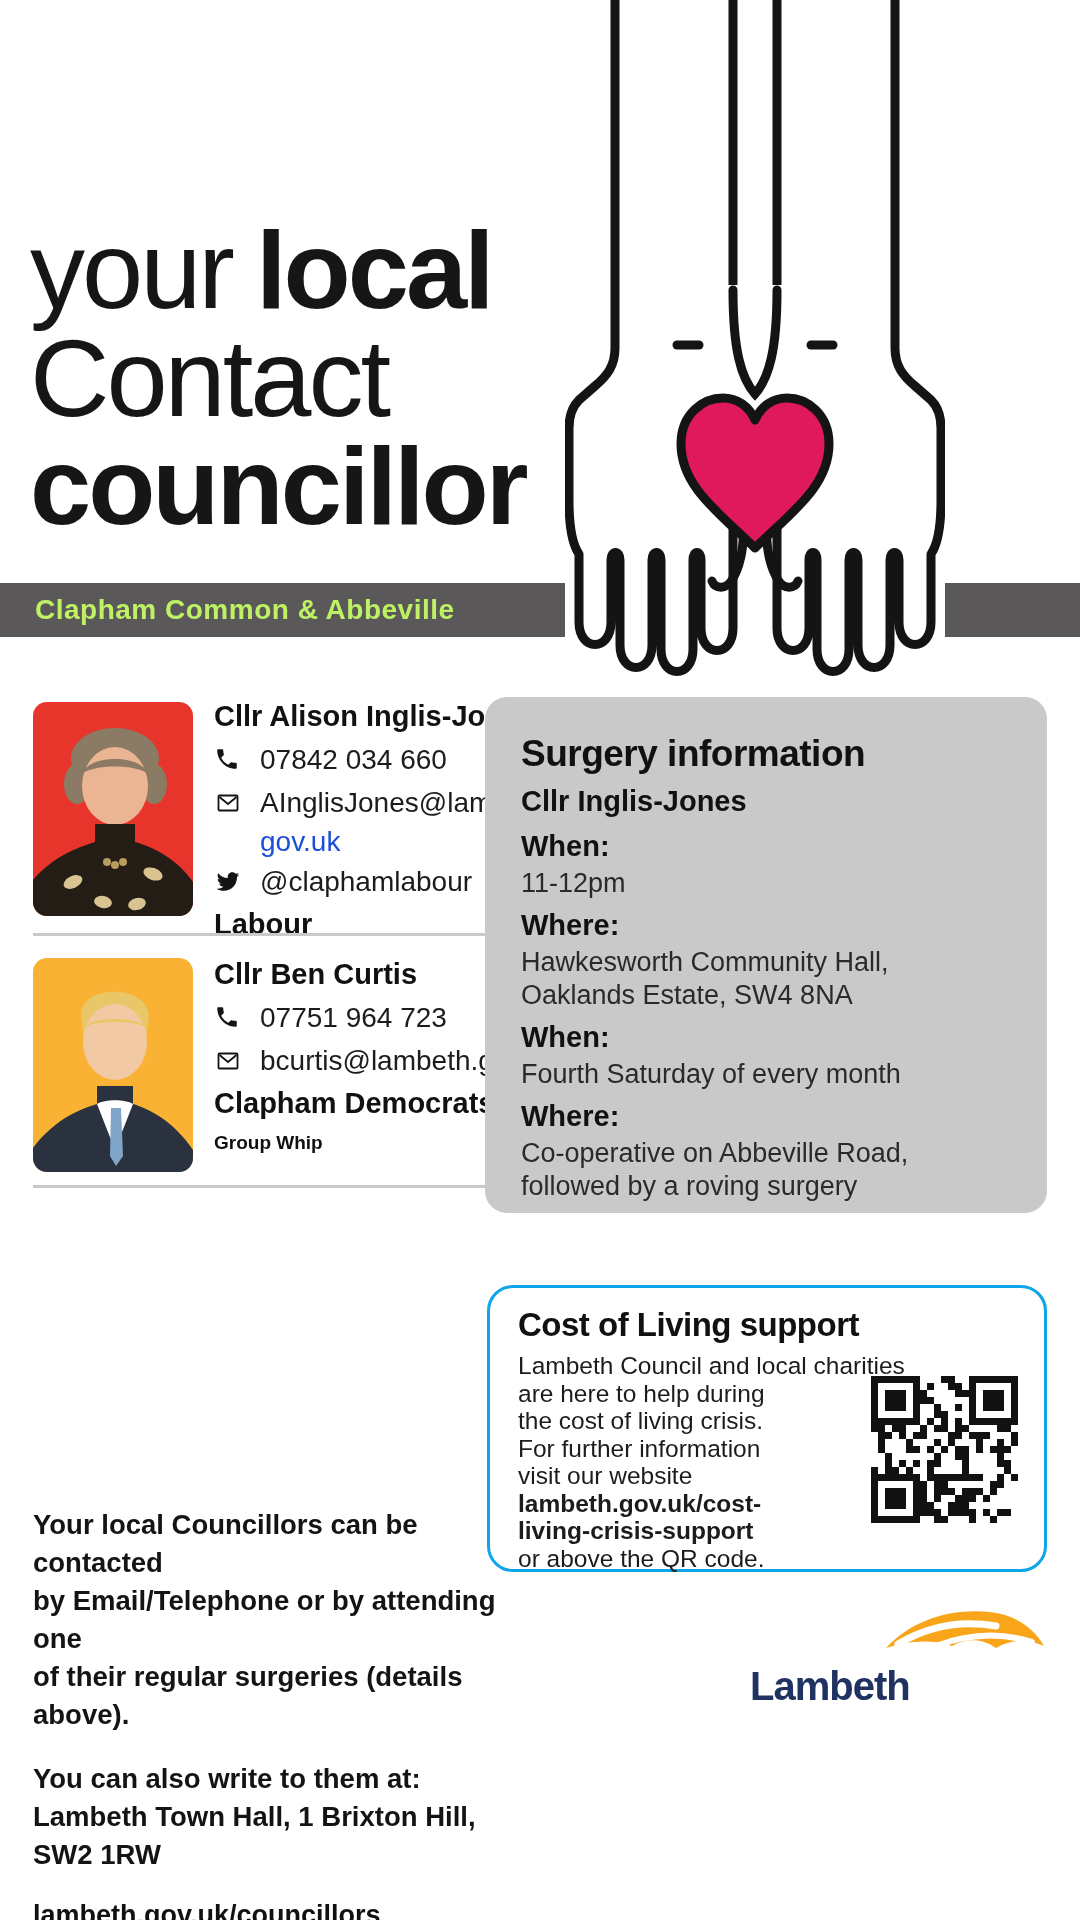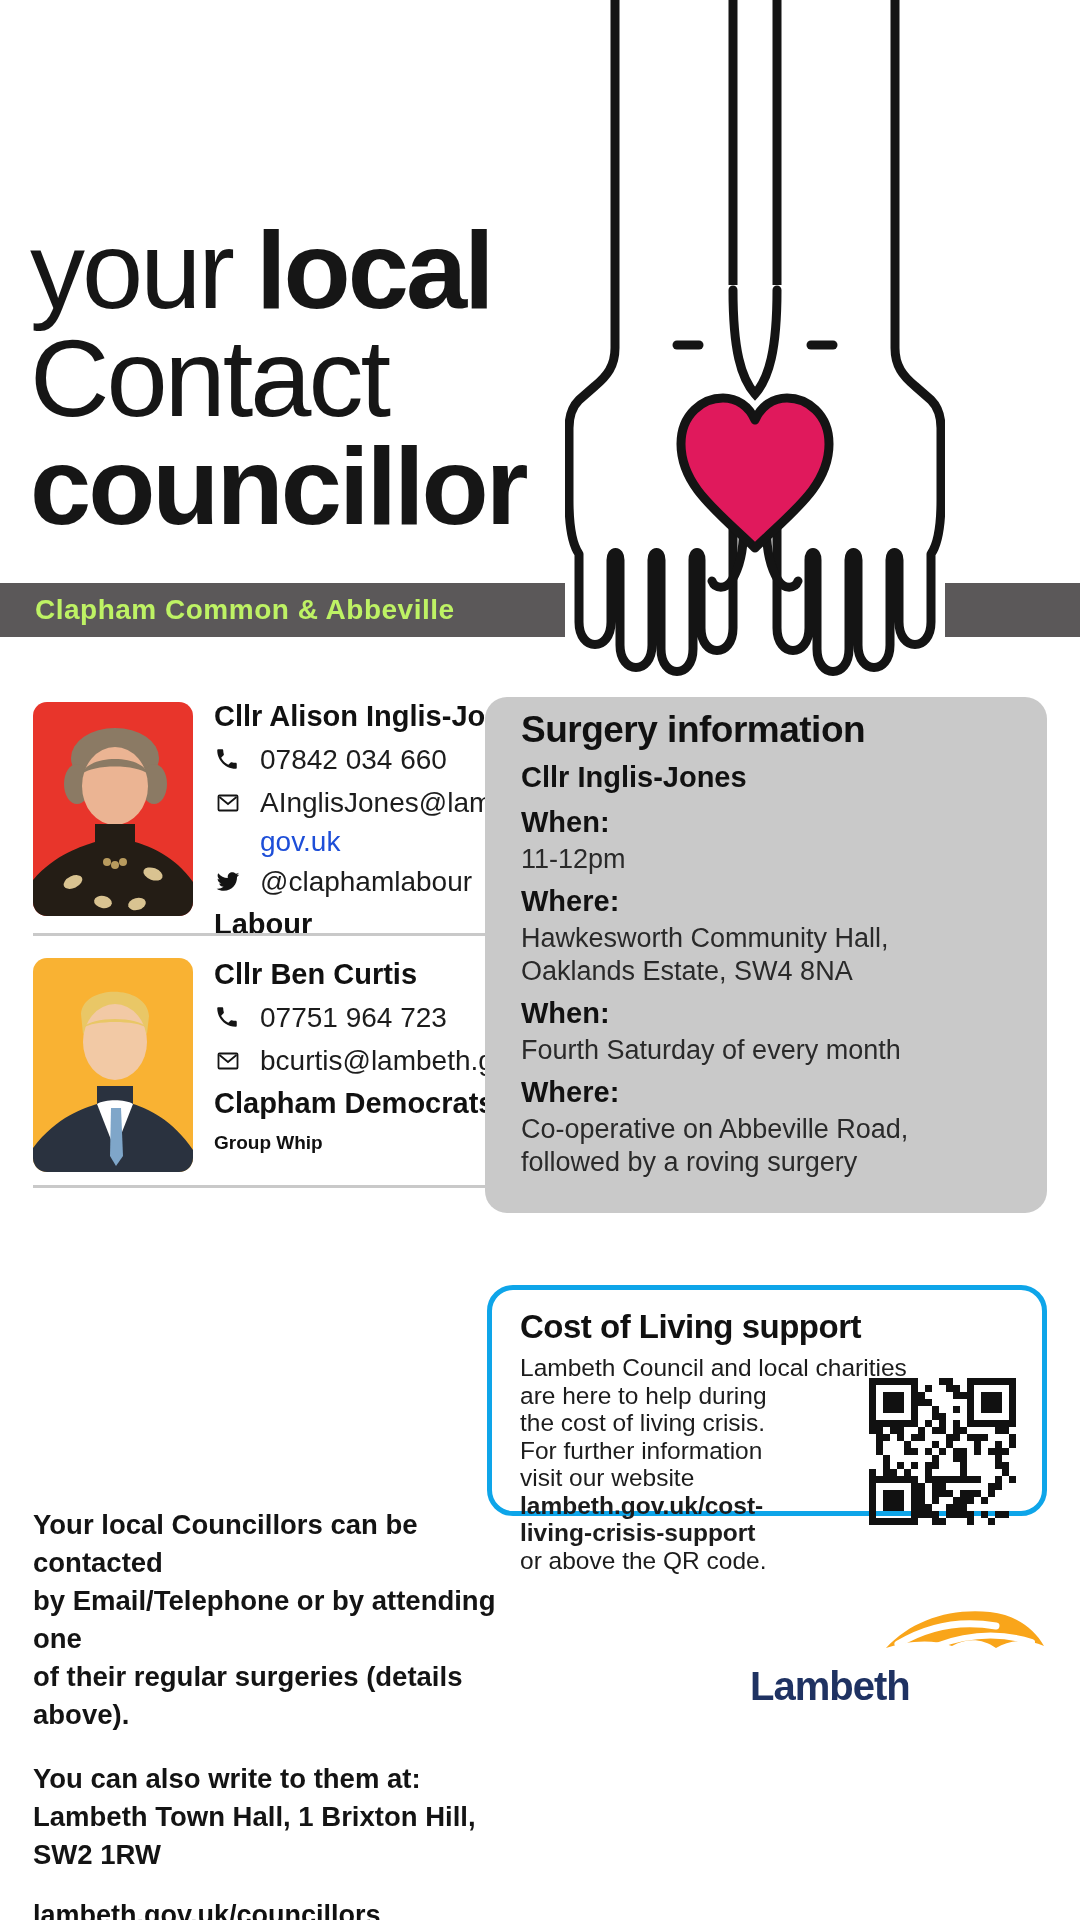--- a/index.html
+++ b/index.html
@@ -26,27 +26,27 @@
   .cname{font-size:29px;font-weight:700;margin-bottom:10px}
   .crow{display:flex;align-items:flex-start;font-size:28px;line-height:34px;margin-bottom:6px;color:#1c1c1c}
   .cicon{width:32px;margin-right:14px;flex:0 0 32px;padding-top:3px}
   .indent{padding-left:46px;font-size:28px;line-height:34px;margin-top:-4px;margin-bottom:6px;color:#1d4ed8}
   .party{font-size:29px;font-weight:700;margin-top:4px}
   .role{font-size:19px;font-weight:700;margin-top:12px}
   .divider{left:33px;width:522px;height:3px;background:#C9C9C9}
   .d1{top:933px}.d2{top:1185px}
   
   .surgery{left:485px;top:697px;width:562px;height:516px;background:#C9C9C9;border-radius:22px;
-           padding:12px 36px;box-sizing:border-box}
+           padding:36px 36px;box-sizing:border-box}
   .s-title{font-size:37px;font-weight:700;margin-bottom:10px;letter-spacing:-.5px}
   .s-sub{font-size:29px;font-weight:700;margin-bottom:12px}
   .s-label{font-size:29px;font-weight:700;margin-top:9px;margin-bottom:4px}
   .s-body{font-size:27px;line-height:33px;color:#2a2a2a}
   
-  .cost{left:487px;top:1285px;width:560px;height:231px;border:5px solid #0ea5e9;border-radius:26px;
+  .cost{left:487px;top:1285px;width:560px;height:287px;border:3px solid #0ea5e9;border-radius:26px;
         padding:18px 28px;box-sizing:border-box}
   .c-title{font-size:33px;font-weight:700;margin-bottom:8px;letter-spacing:-.5px}
   .c-line{font-size:24.5px;line-height:27.5px;color:#1c1c1c}
   .c-bold{font-weight:700}
   .qr{position:absolute;right:26px;top:88px;width:147px;height:147px}
   
   .footer{left:33px;top:1506px;width:470px}
   .f-line{font-size:27.5px;line-height:38px;font-weight:700;color:#141414}
   .f-gap{height:26px}
   .f-web{font-size:27px;font-weight:700;margin-top:26px}

